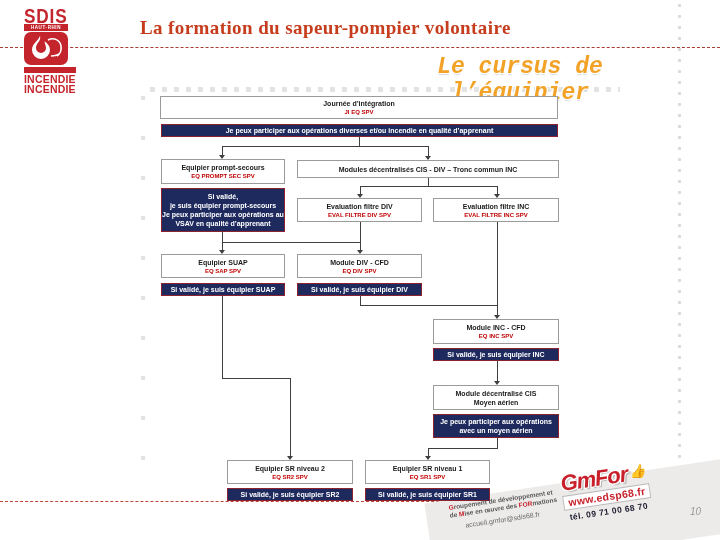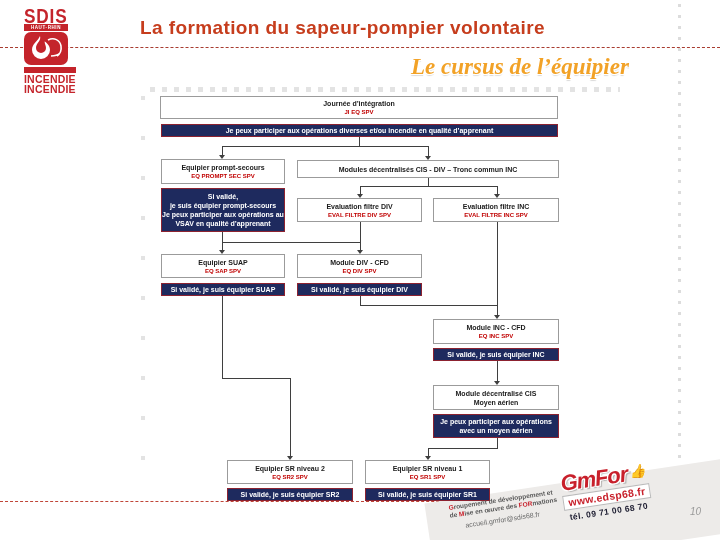--- a/index.html
+++ b/index.html
@@ -17,23 +17,23 @@
   
   .logo{position:absolute;left:24px;top:6px;width:56px;z-index:5;}
   .logo .sdis{font-size:21px;font-weight:800;color:#c4242b;line-height:19px;transform:scaleX(.82);transform-origin:left;letter-spacing:1px;}
   .logo .hr-band{width:44px;height:7px;background:#c4242b;color:#fff;font-size:4.5px;font-weight:bold;text-align:center;line-height:7px;letter-spacing:.6px;margin-top:-1px;}
   .logo .icon-box{width:44px;height:33px;background:#c4242b;border-radius:7px;margin-top:1px;display:flex;align-items:center;justify-content:center;}
   .logo .small-band{width:52px;height:6px;background:#c4242b;margin-top:2px;}
   .logo .incendie,.logo .secours{font-size:10.5px;font-weight:800;color:#c4242b;line-height:10px;letter-spacing:.2px;}
   .logo .incendie{margin-top:1px;}
 
   
-  .title{position:absolute;left:140px;top:17px;font-size:19px;font-weight:bold;color:#c63d1d;letter-spacing:.4px;font-family:Liberation Sans, sans-serif;}
+  .title{position:absolute;left:140px;top:17px;font-size:19px;font-weight:bold;color:#c63d1d;letter-spacing:.4px;font-family:Liberation Serif, serif;}
   .subtitle{position:absolute;left:380px;top:54px;width:280px;text-align:center;font-size:23px;font-weight:bold;font-style:italic;color:#f2a227;
-    font-family:Liberation Serif, serif;
+    font-family:Liberation Mono, monospace;
     text-shadow:-1px -1px 0 #fff,1px -1px 0 #fff,-1px 1px 0 #fff,1px 1px 0 #fff,0 2px 1px rgba(0,0,0,.15);}
 
   
   .wbox{position:absolute;background:#fff;border:1px solid #9b9b9b;display:flex;flex-direction:column;align-items:center;justify-content:center;text-align:center;box-sizing:border-box;z-index:3;}
   .wbox .t{font-weight:bold;color:#1a1a1a;font-size:7px;line-height:9px;}
   .wbox .c{font-weight:bold;color:#c00000;font-size:6px;line-height:8px;}
   .nbox{position:absolute;background:#1e2a5e;border:1px solid #8c2230;color:#fff;font-size:7px;font-weight:bold;display:flex;flex-direction:column;align-items:center;justify-content:center;text-align:center;line-height:9px;box-sizing:border-box;z-index:3;}
 
   
   .ln{position:absolute;background:#3f3f3f;z-index:2;}

